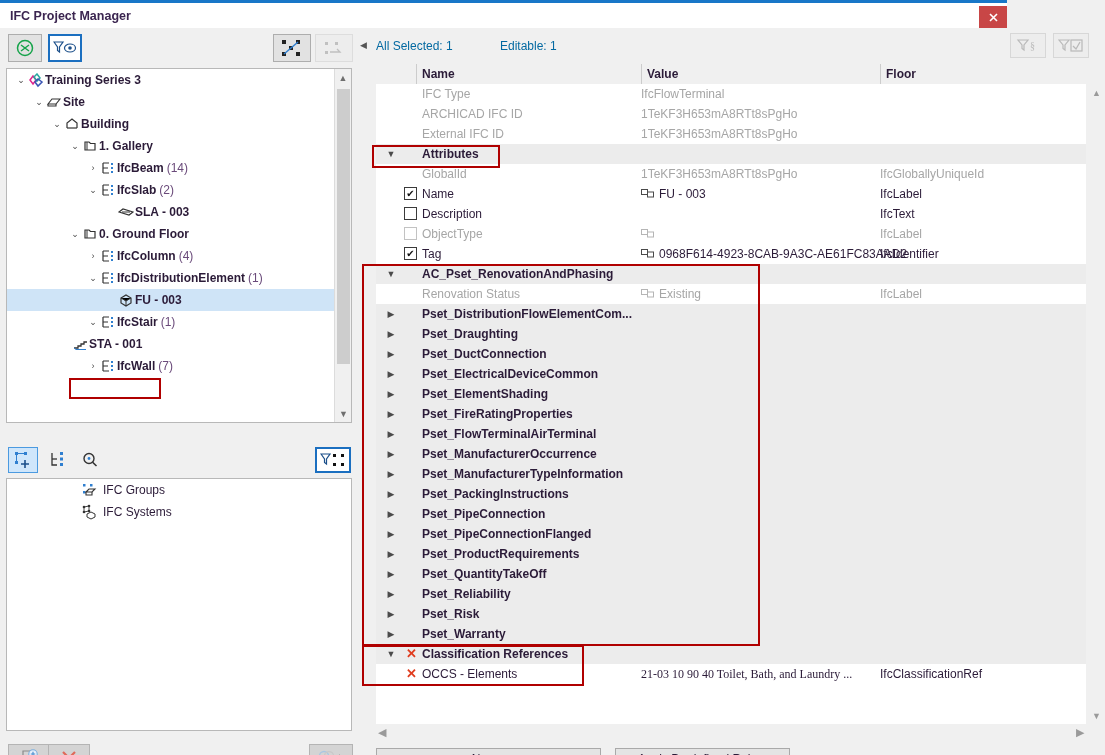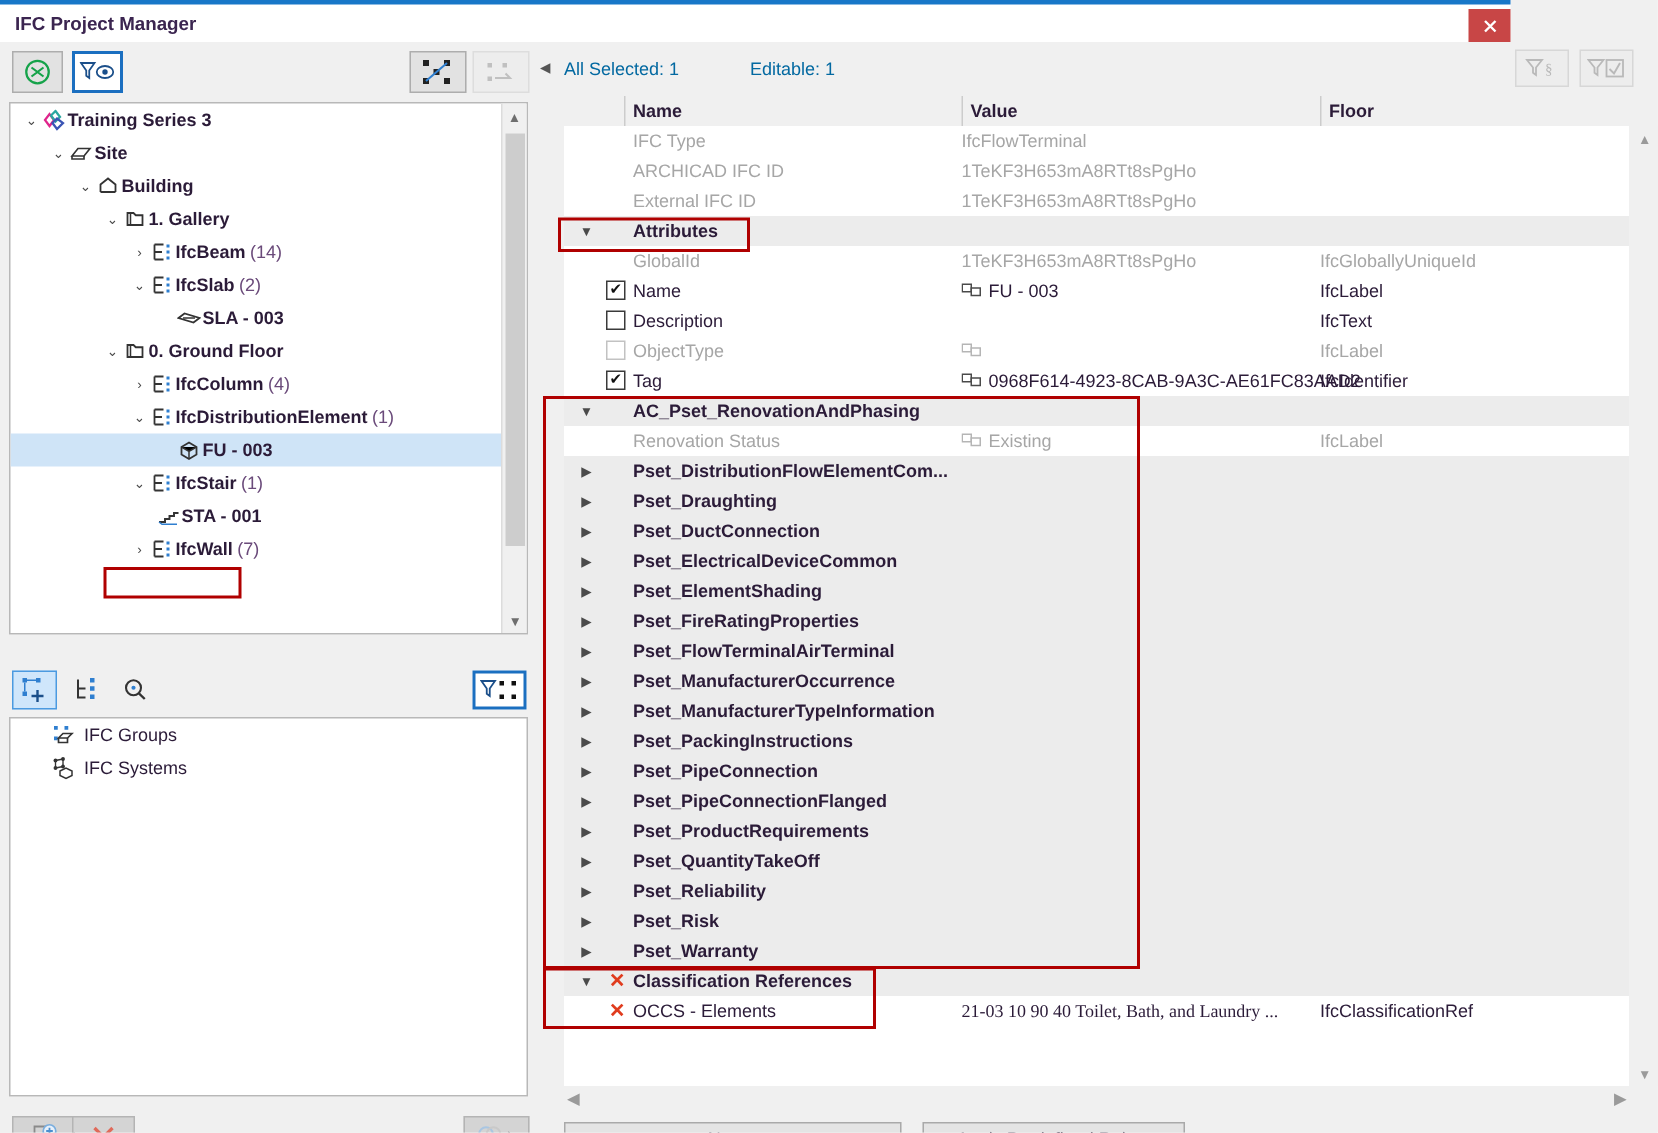--- a/index.html
+++ b/index.html
@@ -66,21 +66,21 @@
   .vscroll {
     position:absolute; right:0; top:0; width:17px; height:353px; background:#f0f0f0;
     border-left:1px solid #dcdcdc;
   }
   .vscroll .arrow { height:17px; display:flex; align-items:center; justify-content:center; color:#6e6e6e; font-size:9px; cursor:pointer; }
   .vscroll .thumb { position:absolute; left:2px; width:13px; background:#cdcdcd; cursor:pointer; }
 
   .lowtoolbar { position:absolute; left:0; top:412px; width:358px; height:38px; }
   .lowpanel {
     position:absolute; left:6px; top:450px; width:346px; height:253px;
-    background:#fff; border:1px solid #b8b8b8;
+    background:#fff; border:1px solid #b8b8b8;padding-left:47px;
   }
   .lrow { height:22px; display:flex; align-items:center; padding-left:26px; font-size:12px; }
   .lrow .ticon { margin-right:5px; }
 
   .bottombar { position:absolute; left:0; top:708px; width:358px; height:47px; }
   .bbtn {
     position:absolute; top:8px; width:42px; height:28px;
     background:#d4d4d4; border:1px solid #b4b4b4;
     display:flex; align-items:center; justify-content:center; cursor:pointer;
   }
@@ -334,21 +334,21 @@
               <svg width="16" height="16" viewBox="0 0 16 16">
                 <path d="M3,3 V13 M3,3 H9 M3,8 H8 M3,13 H9" stroke="#333" stroke-width="1.2" fill="none"></path>
                 <rect x="11" y="3" width="2" height="2" fill="#2f7fd0"></rect>
                 <rect x="11" y="7" width="2" height="2" fill="#2f7fd0"></rect>
                 <rect x="11" y="11" width="2" height="2" fill="#2f7fd0"></rect>
               </svg>
             </span>
             <span class="tlabel">IfcStair</span>
             <span class="tcount">(1)</span>
           </div>
-          <div class="trow" style="padding-left:84px;">
+          <div class="trow" style="padding-left:52px;">
             <span class="tw"></span>
             <span class="ticon">
               <svg width="16" height="16" viewBox="0 0 16 16">
                 <path d="M2,12 H6 V10 H9 V8 H12 V6 H15" fill="none" stroke="#333" stroke-width="1.3"></path>
                 <path d="M2,12 L4,13.5 H14" stroke="#2f7fd0" stroke-width="1" fill="none"></path>
               </svg>
             </span>
             <span class="tlabel">STA - 001</span>
           </div>
           <div class="trow" style="padding-left:80px;">

